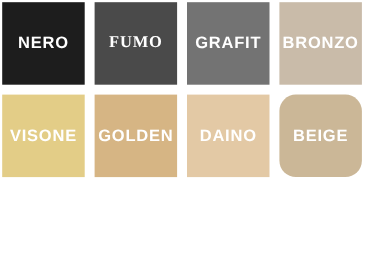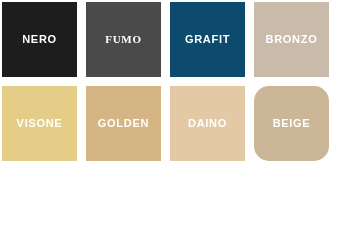--- a/index.html
+++ b/index.html
@@ -26,21 +26,21 @@
     position: relative;
     display: flex;
     align-items: center;
     justify-content: center;
     box-sizing: border-box;
     overflow: hidden;
   }
   .swatch-label {
     color: #ffffff;
     font-family: "Liberation Sans", sans-serif;
-    font-size: 11px;
+    font-size: 15px;
     font-weight: bold;
     letter-spacing: 0.7px;
     text-transform: uppercase;
     text-align: right;
     line-height: 1;
     white-space: nowrap;
     user-select: none;
   }
 </style>
 </head>
@@ -49,21 +49,21 @@
 <div id="swatch-grid">
 
   <div class="swatch" style="background-color: rgb(29, 29, 29);">
     <span class="swatch-label" style="color: rgb(255, 255, 255);">NERO</span>
   </div>
 
   <div class="swatch" style="background-color: rgb(74, 74, 74);">
     <span class="swatch-label" style="color: rgb(255, 255, 255); font-family: Liberation Serif, serif;">FUMO</span>
   </div>
 
-  <div class="swatch" style="background-color: #0c4a6e;">
+  <div class="swatch" style="background-color: #737373;">
     <span class="swatch-label" style="color: rgb(255, 255, 255);">GRAFIT</span>
   </div>
 
   <div class="swatch" style="background-color: rgb(201, 187, 169);">
     <span class="swatch-label" style="color: rgb(255, 255, 255);">BRONZO</span>
   </div>
 
   <div class="swatch" style="background-color: rgb(227, 205, 135);">
     <span class="swatch-label" style="color: rgb(255, 255, 255);">VISONE</span>
   </div>

